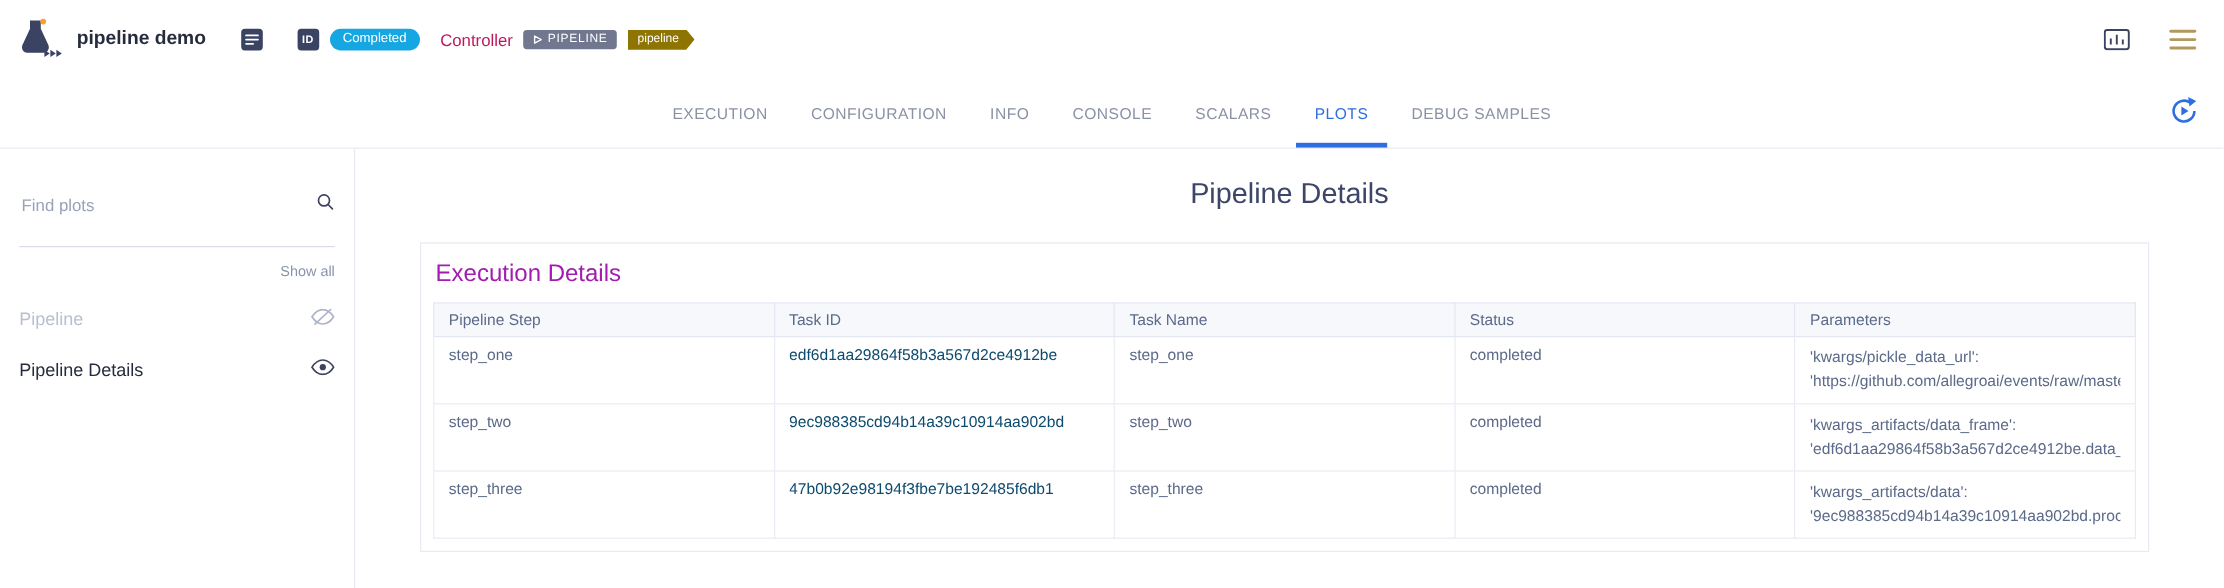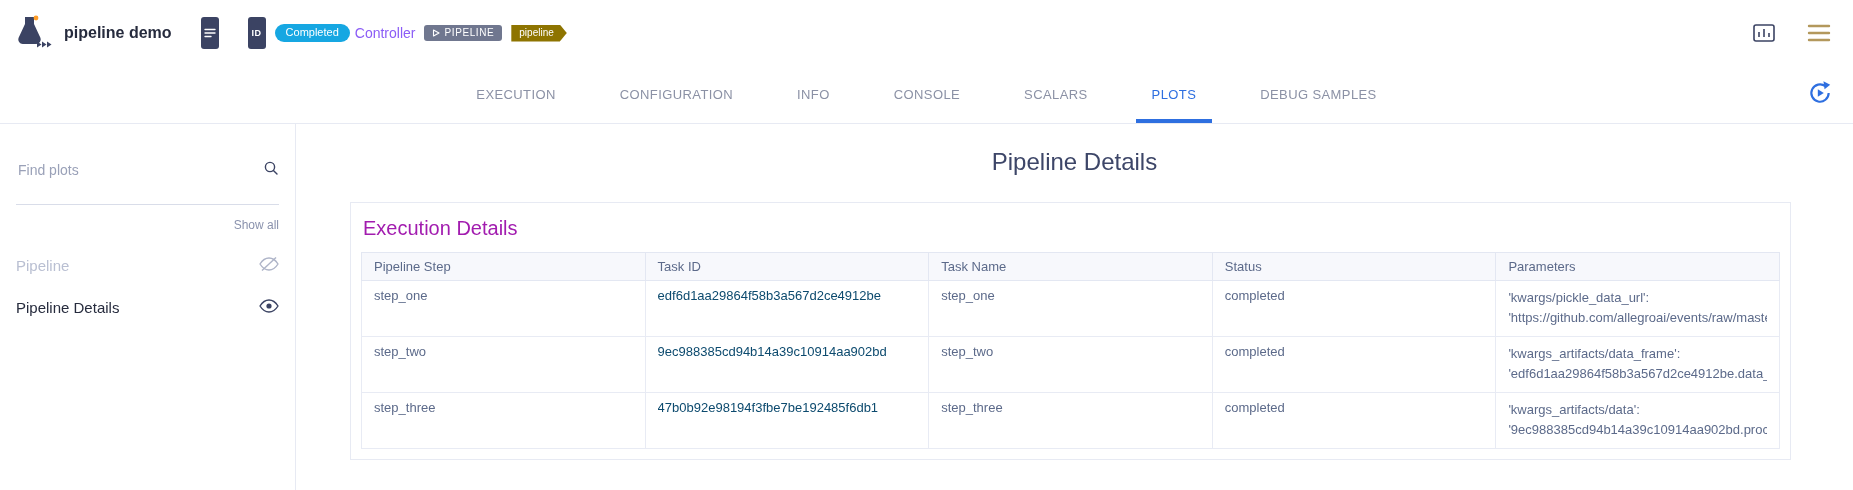--- a/index.html
+++ b/index.html
@@ -7,33 +7,33 @@
     width:1853px;height:490px;overflow:hidden;position:relative;
     background:#ffffff;color:#384161;
     font-family:"Liberation Sans", sans-serif;
   }
   
   .top-header{height:66px;display:flex;align-items:center;justify-content:space-between;padding:0 22px 0 10px;}
   .hdr-left{display:flex;align-items:center;gap:12px;}
   .hdr-text{display:flex;gap:5px;}
   .hdr-row1{display:flex;align-items:center;gap:9px;}
   .exp-title{font-size:16px;font-weight:700;color:#262b3d;}
-  .sq-btn{width:18px;height:32px;border-radius:3px;background:#3b4363;display:flex;align-items:center;justify-content:center;cursor:pointer;margin-left:20px;}
+  .sq-btn{width:18px;height:18px;border-radius:3px;background:#3b4363;display:flex;align-items:center;justify-content:center;cursor:pointer;margin-left:20px;}
   .id-badge{color:#ffffff;font-size:9px;font-weight:700;letter-spacing:.5px;}
   .status-pill{background:#16a7e2;color:#fff;font-size:11px;padding:3px 11px 4px;border-radius:10px;line-height:1;}
   .hdr-row2{display:flex;align-items:center;gap:9px;}
-  .subtitle{font-size:14px;color:#8b5cf6;}
+  .subtitle{font-size:14px;color:#be185d;margin-left:12px;}
   .tag-gray{background:#70778f;color:#fff;font-size:10px;letter-spacing:.6px;padding:3px 8px;border-radius:3px;display:flex;align-items:center;gap:4px;line-height:1;}
   .tag-ribbon{background:#8e7400;color:#fff;font-size:10px;padding:3px 13px 4px 8px;line-height:1;
     clip-path:polygon(0 0, calc(100% - 7px) 0, 100% 50%, calc(100% - 7px) 100%, 0 100%);}
   .hdr-right{display:flex;align-items:center;gap:32px;}
   .icon-btn{cursor:pointer;display:flex;align-items:center;justify-content:center;}
   
   .tab-bar{height:57px;border-bottom:1px solid #e7eaf3;display:flex;align-items:stretch;justify-content:center;position:relative;}
-  .tabs{display:flex;gap:56px;align-items:stretch;}
+  .tabs{display:flex;gap:28px;align-items:stretch;}
   .tab{display:flex;align-items:center;font-size:13px;font-weight:500;letter-spacing:.4px;color:#8b91a5;cursor:pointer;position:relative;padding:0 4px;}
   .tab.active{color:#2e6fe0;}
   .tab.active::after{content:"";position:absolute;left:-12px;right:-12px;bottom:0;height:4px;background:#2e6fe0;}
   .refresh-wrap{position:absolute;right:20px;top:50%;transform:translateY(-50%);cursor:pointer;}
   
   .content{display:flex;height:367px;}
   .sidebar{width:296px;min-width:296px;border-right:1px solid #e7eaf3;padding:0 16px;box-sizing:border-box;}
   .search-wrap{margin-top:36px;display:flex;align-items:center;border-bottom:1px solid #d9dde9;padding-bottom:24px;}
   .search-wrap input{flex:1;border:none;outline:none;font-size:14px;color:#384161;font-family:"Liberation Sans", sans-serif;background:transparent;}
   .search-wrap input::placeholder{color:#9aa1b8;}

